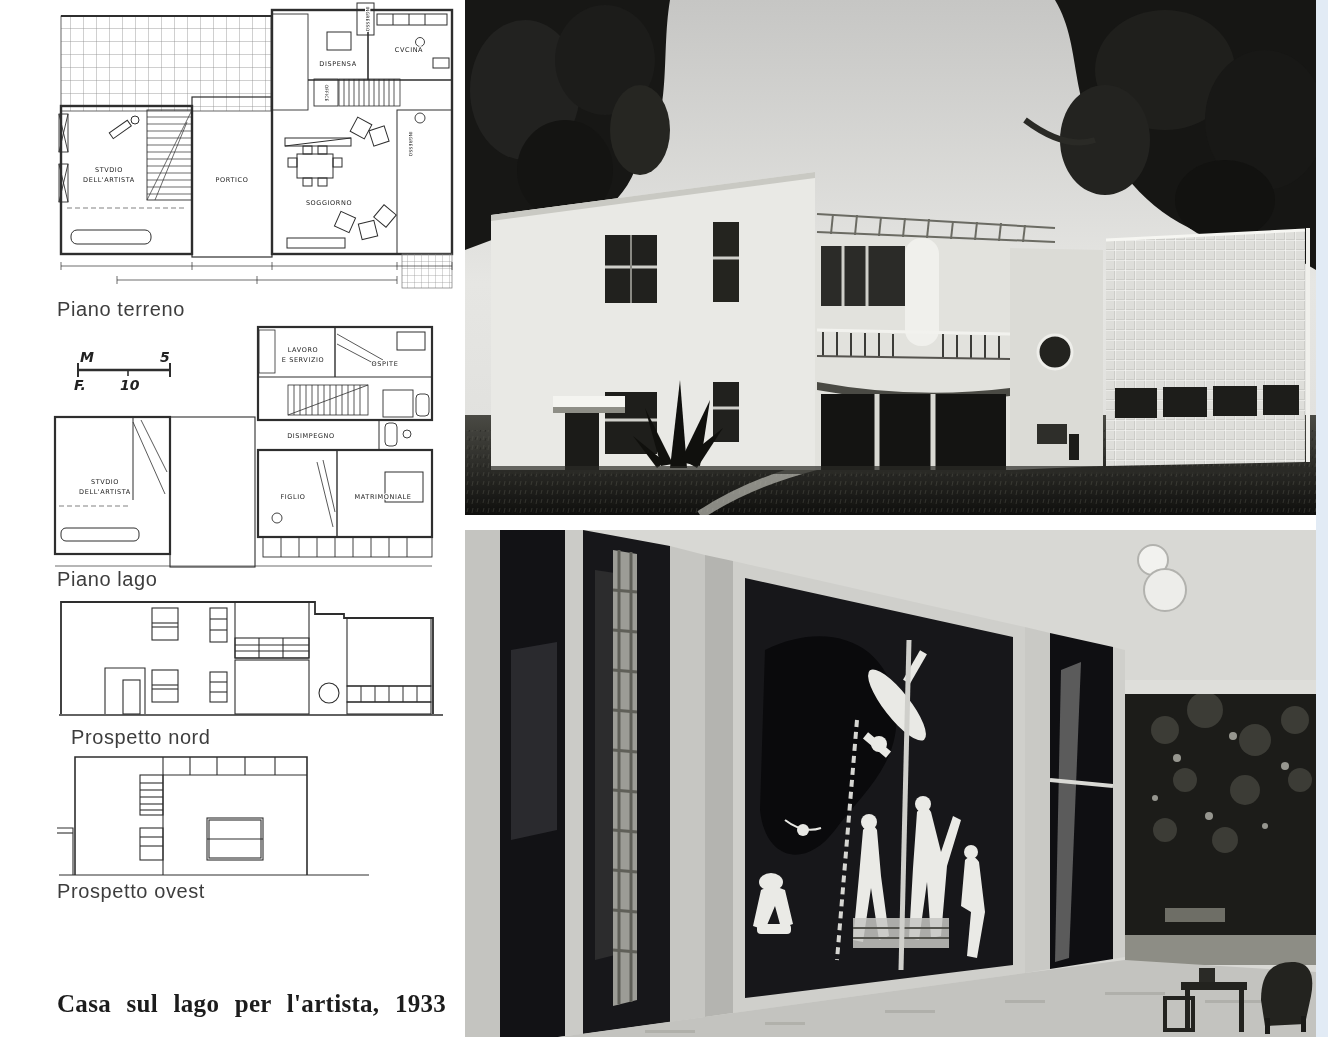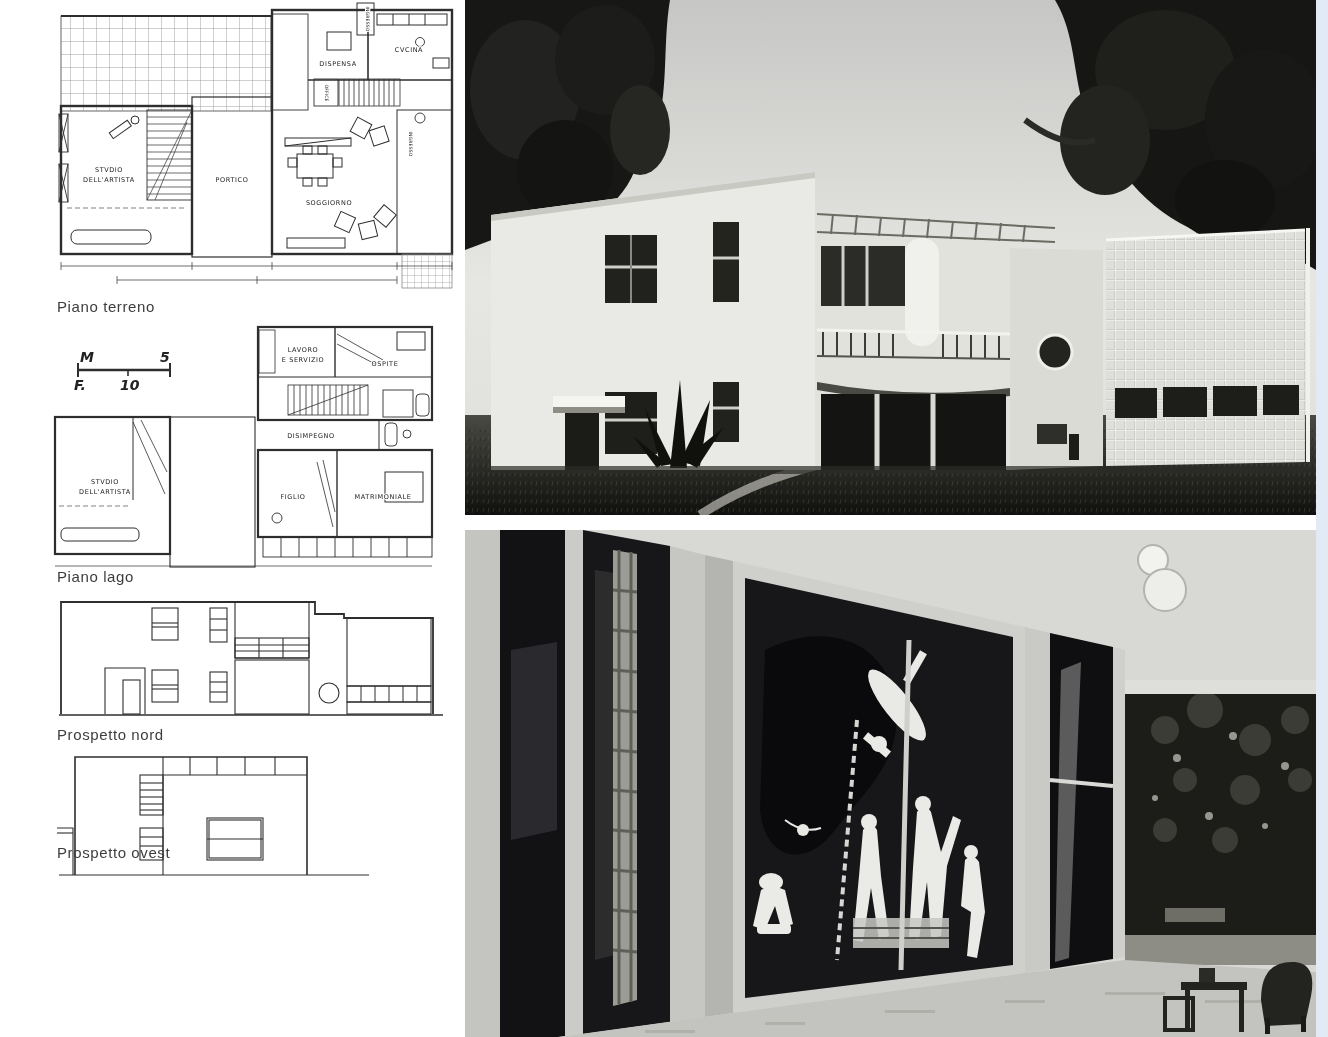--- a/index.html
+++ b/index.html
@@ -1,19 +1,19 @@
 <!DOCTYPE html>
 <html><head>
 <meta charset="utf-8">
 <style>
   html,body{margin:0;padding:0;background:#fff;}
   .page{position:relative;width:1328px;height:1037px;background:#ffffff;overflow:hidden;
         font-family:"Liberation Sans",sans-serif;}
   .abs{position:absolute;}
-  .caption{font-family:"Liberation Sans",sans-serif;font-size:15px;color:#3d3d3d;
+  .caption{font-family:"Liberation Sans",sans-serif;font-size:20px;color:#3d3d3d;
            letter-spacing:.6px;font-weight:500;}
   .title{font-family:"Liberation Serif",serif;font-size:25px;font-weight:bold;color:#1c1c1c;
          word-spacing:9px;letter-spacing:.3px;}
   svg text.rm{font-family:"DejaVu Sans",sans-serif;font-size:6.5px;letter-spacing:.6px;
       fill:#222;text-anchor:middle;paint-order:stroke;stroke:#fff;stroke-width:2px;}
   svg text.rm.v{font-size:4.5px;letter-spacing:.2px;}
   svg text.sc{font-family:"DejaVu Sans",sans-serif;font-size:14px;font-style:italic;
       font-weight:bold;fill:#222;}
   .ln{stroke:#2e2e2e;fill:none;}
 </style>
@@ -312,21 +312,21 @@
         <line x1="304" y1="88" x2="304" y2="104"></line>
           <line x1="318" y1="88" x2="318" y2="104"></line>
         <line x1="332" y1="88" x2="332" y2="104"></line>
           <line x1="346" y1="88" x2="346" y2="104"></line>
         <line x1="360" y1="88" x2="360" y2="104"></line>
       </g>
       <rect x="290" y="104" width="84" height="12" fill="url(#glassSmall)" class="ln" stroke-width="1.1"></rect>
     </g>
   </svg>
 
-  <div class="abs caption" style="left:57px;top:726px">Prospetto nord</div>
+  <div class="abs caption" style="left:71px;top:726px">Prospetto nord</div>
 
   <svg class="abs" style="left:57px;top:753px" width="318" height="126" viewBox="0 0 318 126">
     <path d="M18 122 V4 H250 V122" class="ln" stroke-width="1.6"></path>
     <line x1="2" y1="122" x2="312" y2="122" class="ln" stroke-width="1.2"></line>
     <g class="ln" stroke-width="1.1">
       <line x1="106" y1="22" x2="250" y2="22"></line>
       <line x1="106" y1="4" x2="106" y2="22"></line>
         <line x1="133" y1="4" x2="133" y2="22"></line>
       <line x1="160" y1="4" x2="160" y2="22"></line>
         <line x1="188" y1="4" x2="188" y2="22"></line>
@@ -342,22 +342,23 @@
       <line x1="106" y1="22" x2="106" y2="122"></line>
       <rect x="83" y="75" width="23" height="32"></rect>
       <line x1="83" y1="84" x2="106" y2="84"></line>
         <line x1="83" y1="93" x2="106" y2="93"></line>
       <rect x="150" y="65" width="56" height="42"></rect>
       <rect x="152" y="67" width="52" height="38"></rect>
       <line x1="150" y1="86" x2="206" y2="86"></line>
     </g>
   </svg>
 
-  <div class="abs caption" style="left:57px;top:844px">Prospetto ovest</div>
-
+  <div class="abs caption" style="left:57px;top:880px">Prospetto ovest</div>
+
+  <div class="abs title" style="left:57px;top:990px">Casa sul lago per l'artista, 1933</div>
 
   <svg class="abs" style="left:465px;top:0" width="851" height="515" viewBox="0 0 851 515">
     <rect width="851" height="515" fill="url(#sky1)"></rect>
 
     <g>
       <path d="M0 0 H205 C195 60 210 120 170 170 C150 220 90 245 40 235 L0 250 Z" fill="#171715"></path>
       <ellipse cx="60" cy="90" rx="55" ry="70" fill="#222220"></ellipse>
       <ellipse cx="140" cy="60" rx="50" ry="55" fill="#1c1c1a"></ellipse>
       <ellipse cx="100" cy="170" rx="48" ry="50" fill="#141412"></ellipse>
       <ellipse cx="175" cy="130" rx="30" ry="45" fill="#262622"></ellipse>

